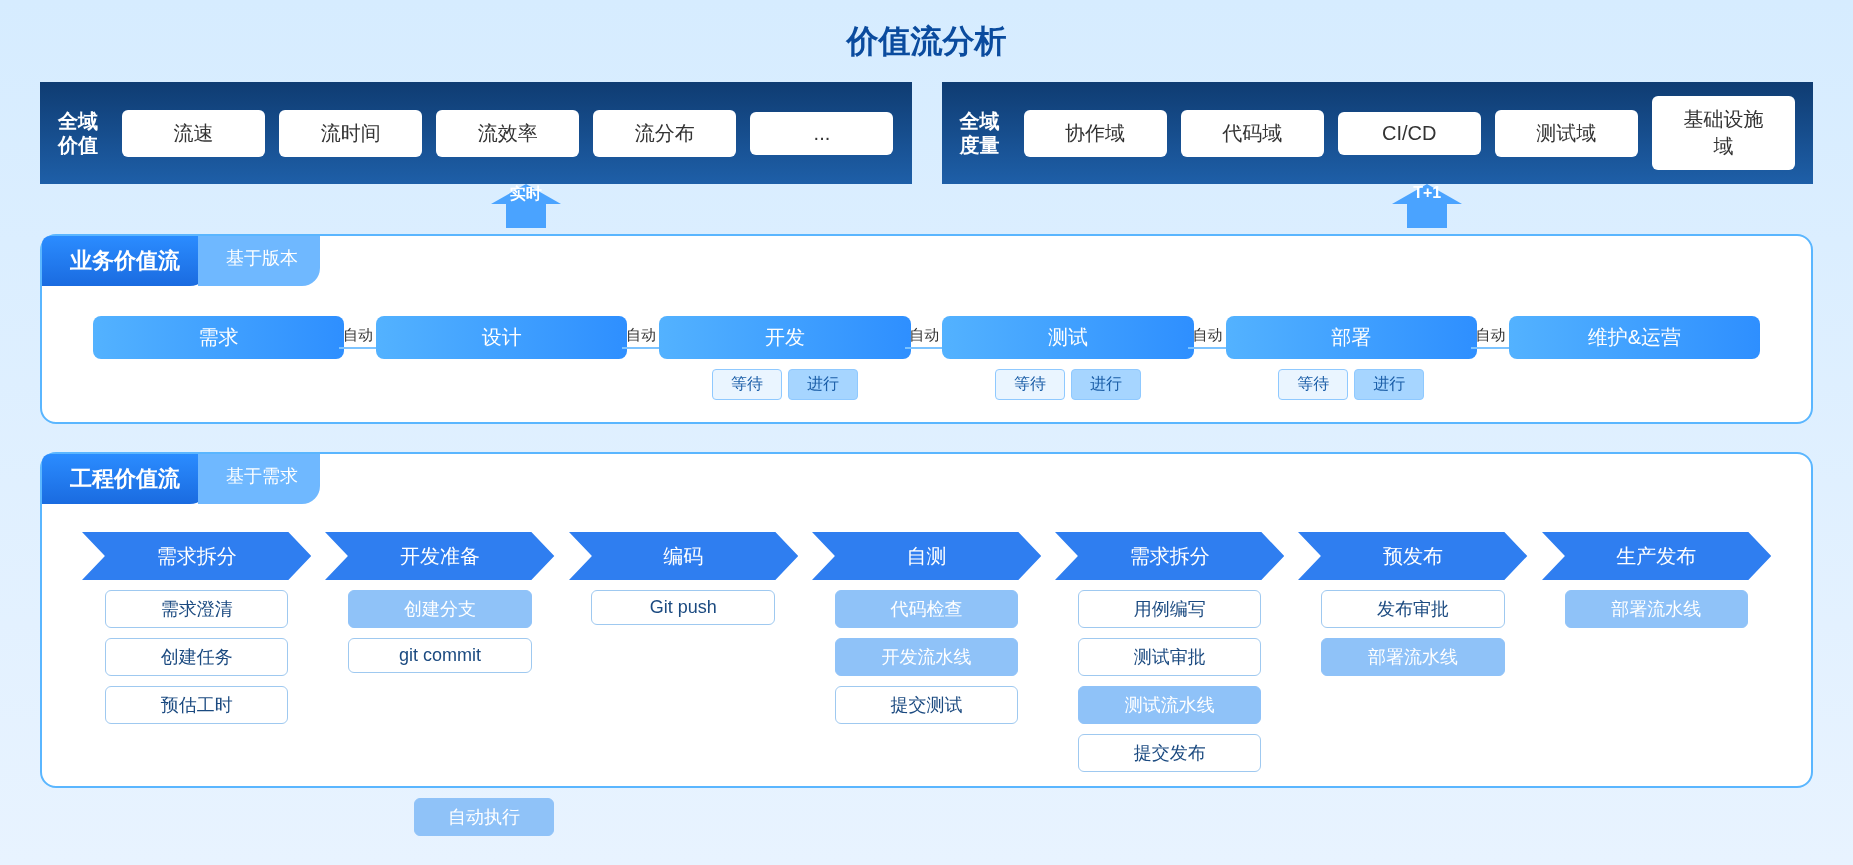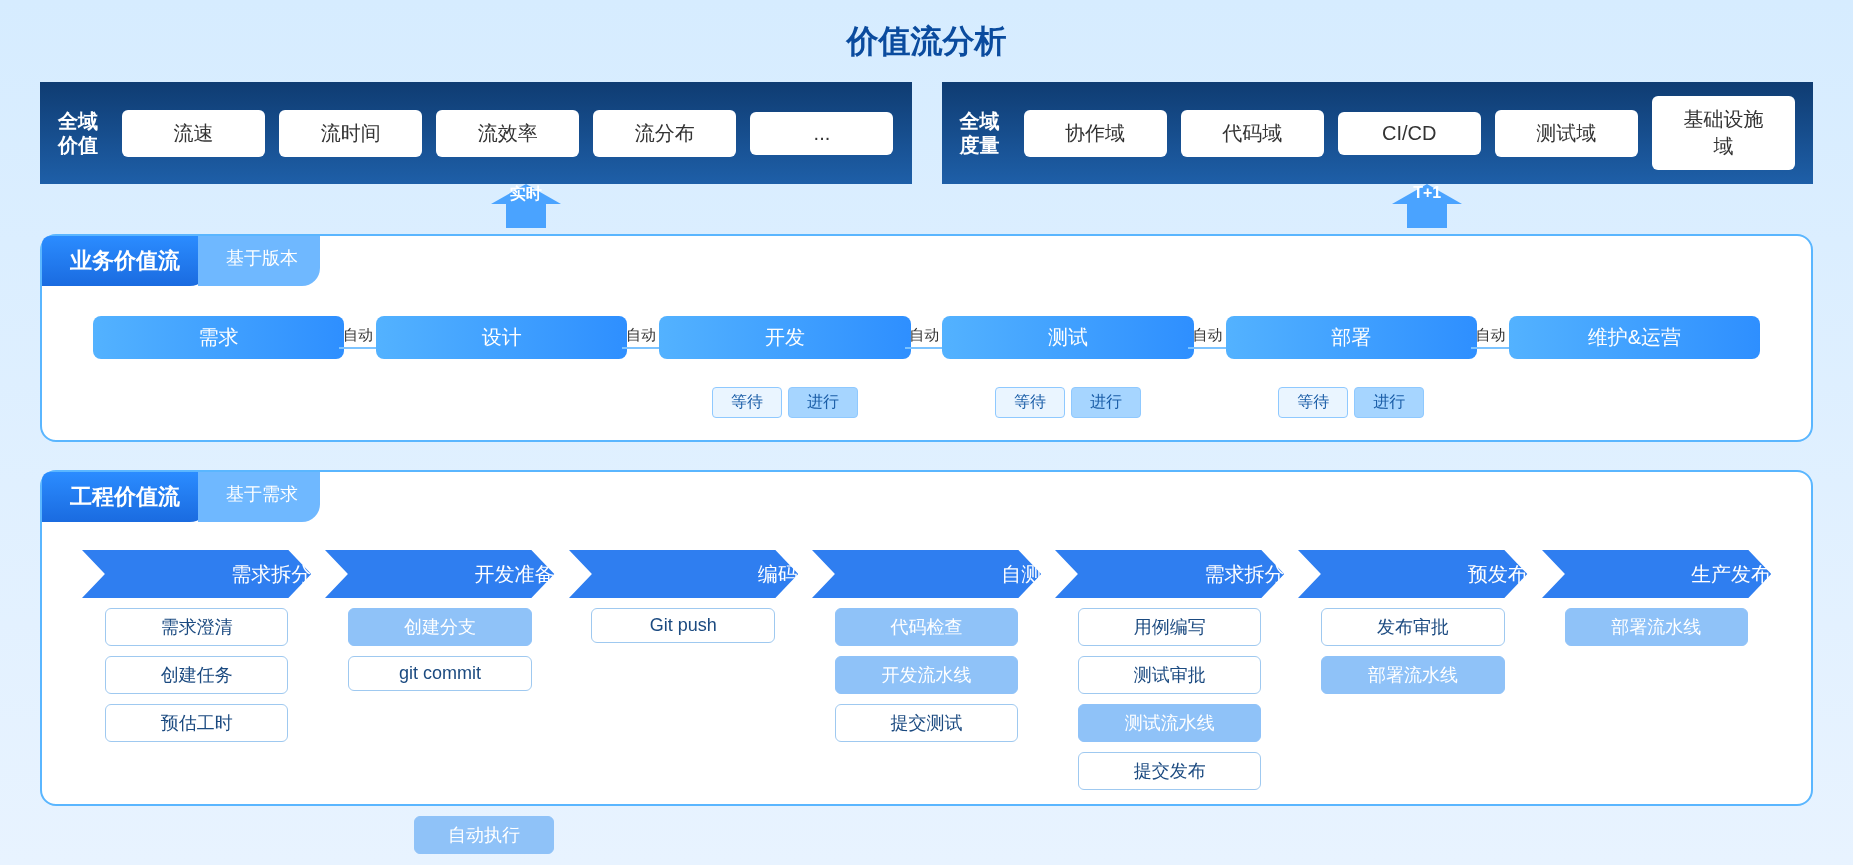--- a/index.html
+++ b/index.html
@@ -138,21 +138,21 @@
     content: '';
     display: block;
     width: 100%;
     height: 2px;
     background: #7cc3ff;
     margin-top: 2px;
   }
   .sub-pills {
     display: flex;
     gap: 6px;
-    margin-top: 28px;
+    margin-top: 10px;
   }
   .sub-pill {
     border: 1px solid #8fc9ff;
     border-radius: 4px;
     padding: 4px 18px;
     font-size: 16px;
     color: #1b5ea8;
     background: #eaf5ff;
   }
   .sub-pill.active {
@@ -170,21 +170,21 @@
     flex-direction: column;
     align-items: center;
     gap: 10px;
   }
   .chevron {
     position: relative;
     width: 100%;
     height: 48px;
     display: flex;
     align-items: center;
-    justify-content: flex-end;
+    justify-content: center;
   }
   .chevron svg { position: absolute; inset: 0; width: 100%; height: 100%; }
   .chevron-label {
     position: relative;
     color: #fff;
     font-size: 20px;
     z-index: 2;
   }
   .task-chip {
     width: 80%;

